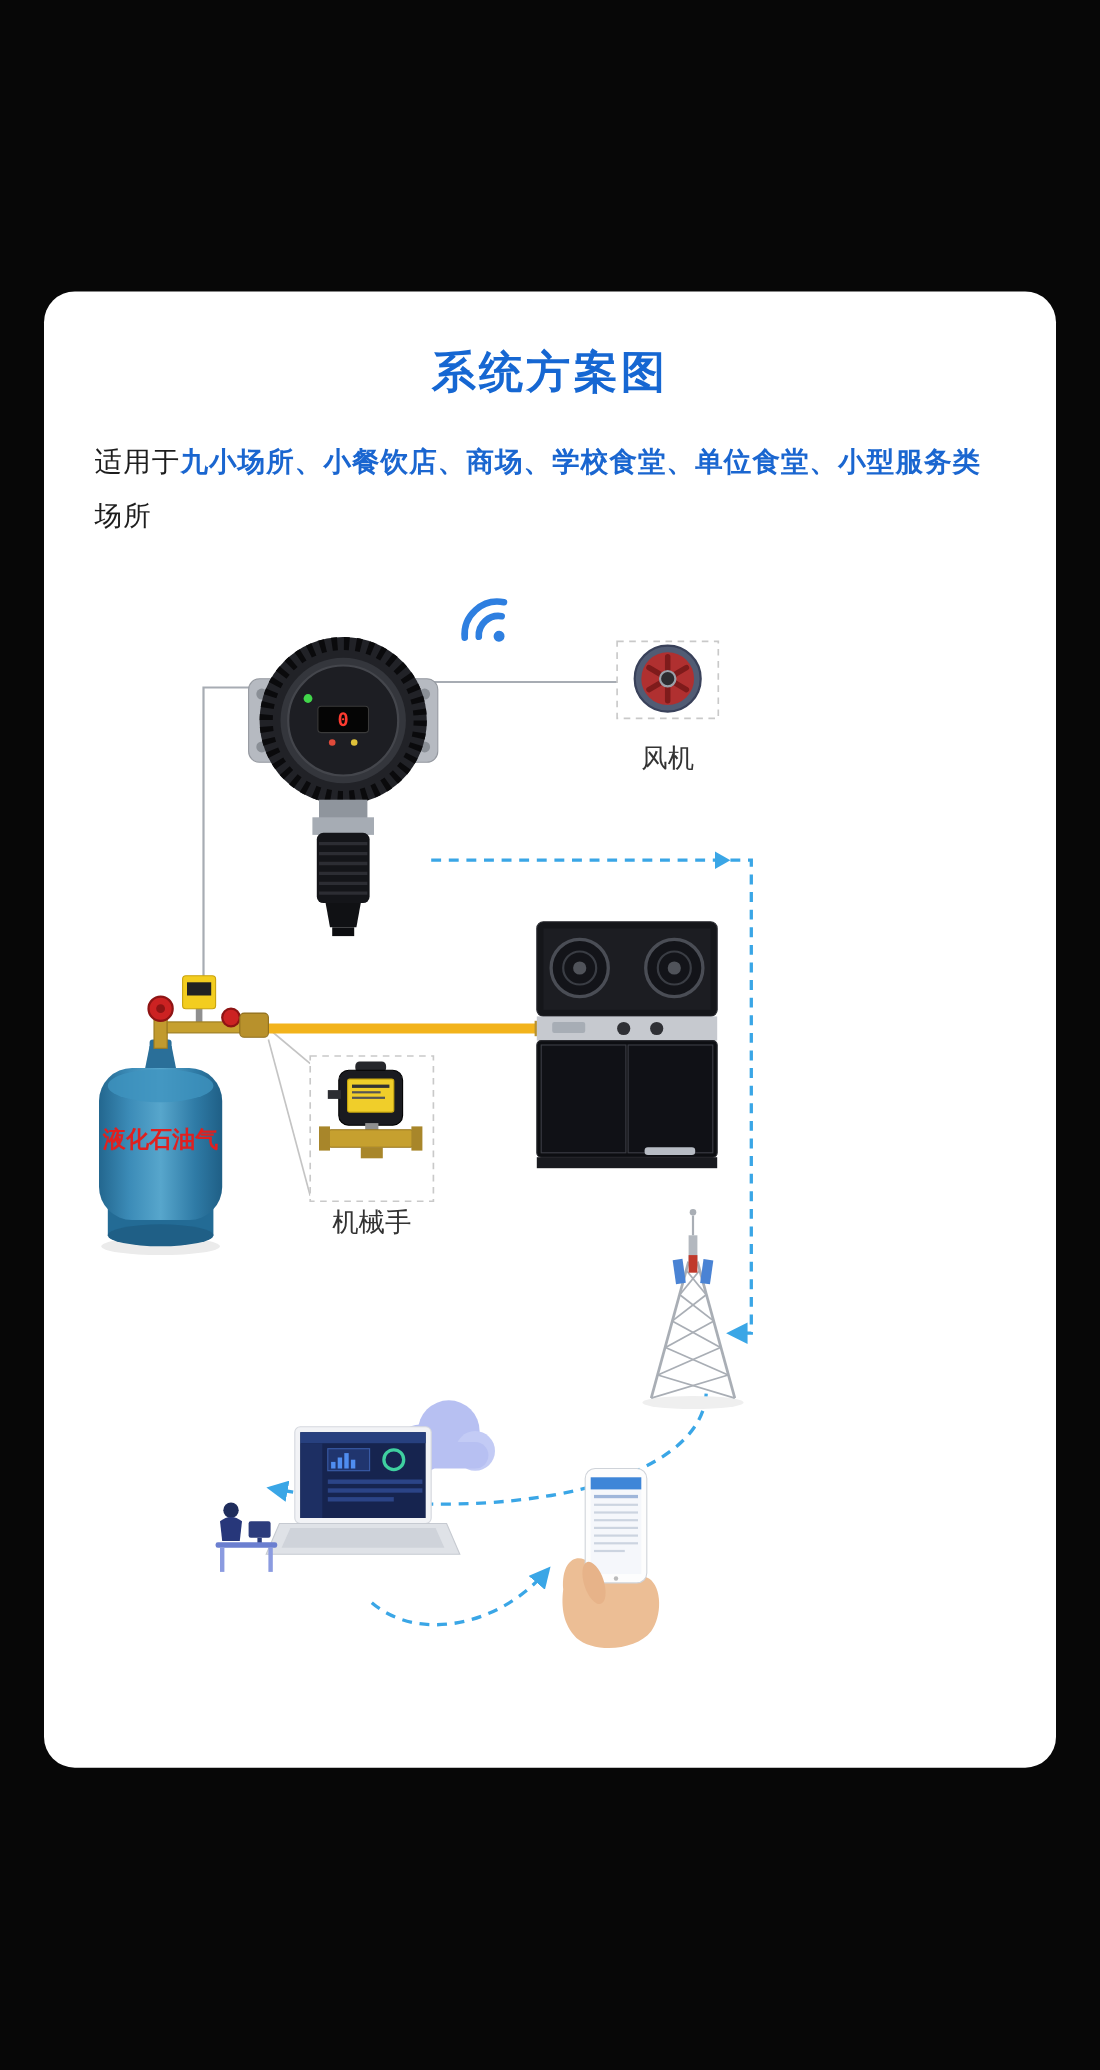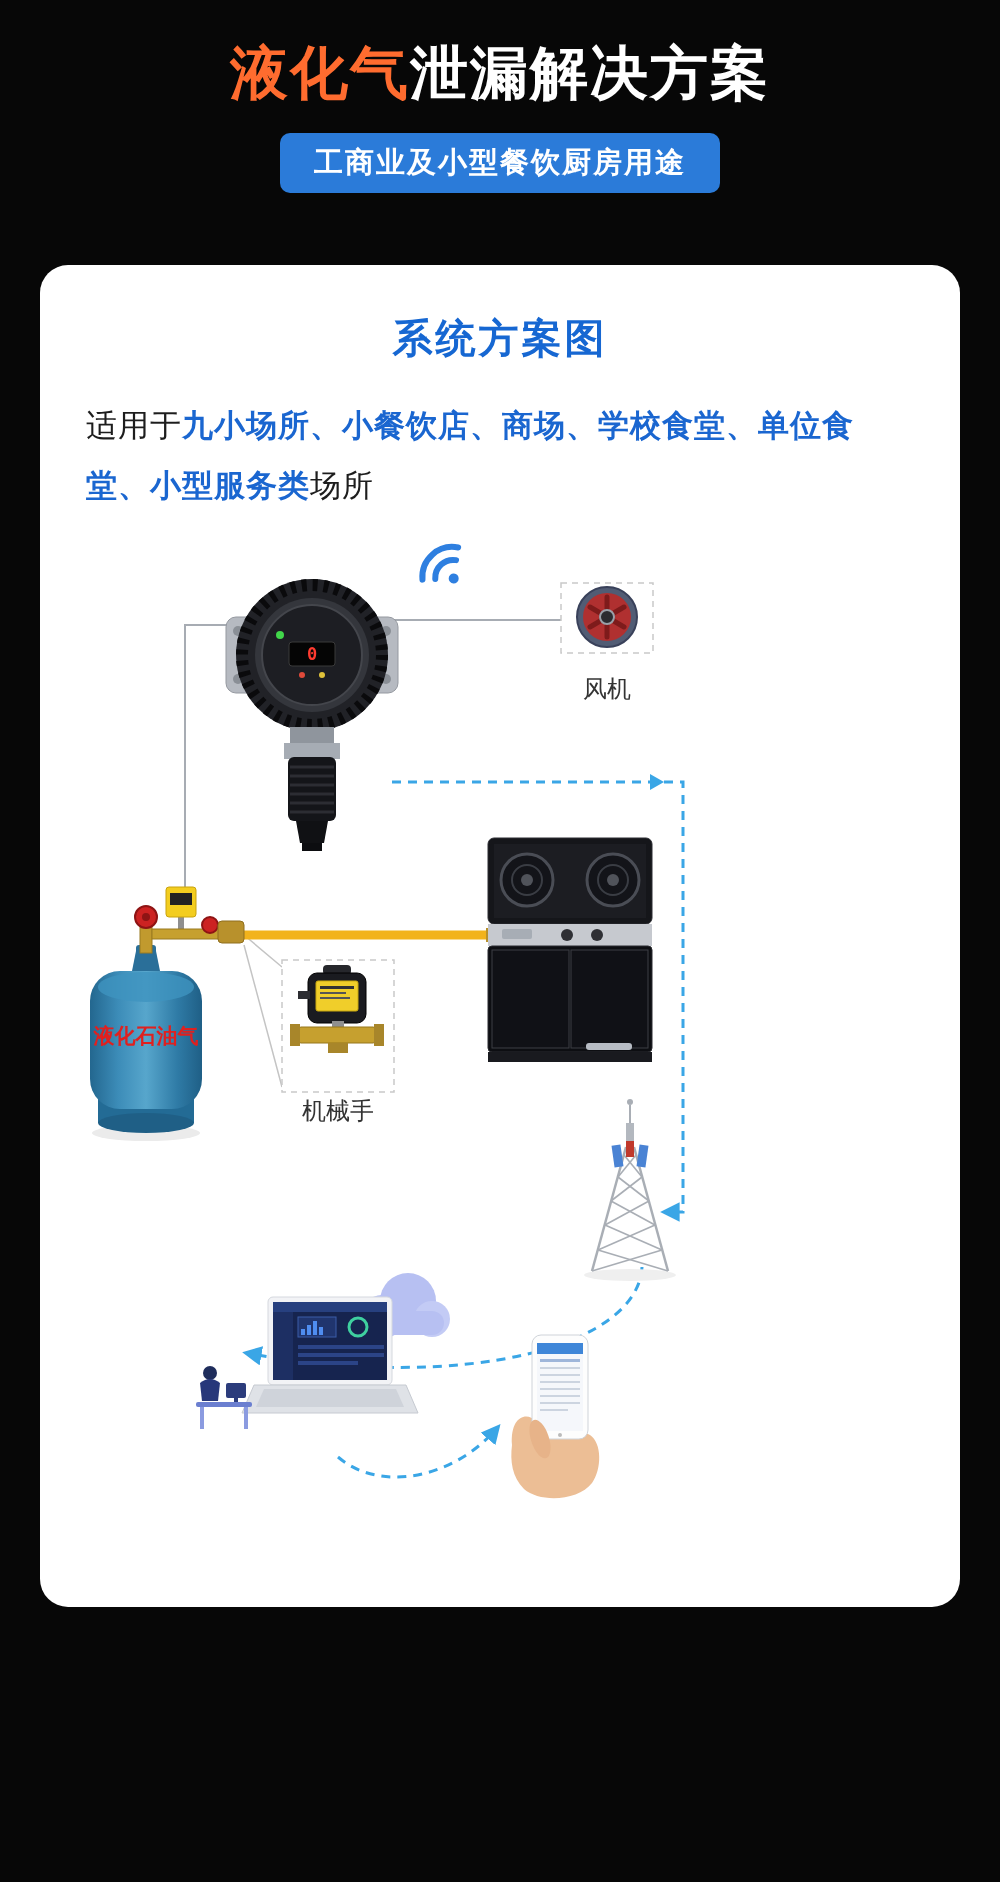--- a/index.html
+++ b/index.html
@@ -8,38 +8,34 @@
   .header{padding-top:40px;text-align:center;}
   .title{margin:0;font-size:58px;font-weight:bold;letter-spacing:2px;line-height:1.15;}
   .title .hl{color:#ff6c2f;}
   .title .rest{color:#ffffff;}
   .pill{margin:26px auto 0;width:fit-content;background:#2b7bd9;color:#fff;
         font-size:29px;font-weight:bold;padding:10px 34px;border-radius:10px;letter-spacing:2px;}
   .card{position:absolute;left:40px;top:265px;width:920px;height:1342px;background:#ffffff;
         border-radius:28px;}
   .card-title{margin:0;padding-top:46px;text-align:center;font-size:40px;font-weight:bold;
         color:#1667d2;letter-spacing:3px;}
-  .card-desc{margin:30px 46px 0;font-size:31px;line-height:1.95;color:#1d1d1d;letter-spacing:1px;}
+  .card-desc{margin:30px 46px 0;font-size:25px;line-height:1.95;color:#1d1d1d;letter-spacing:1px;}
   .card-desc .blue{color:#1a66d0;font-weight:bold;}
   .diagram{position:absolute;left:0;top:240px;}
   .lbl{font-size:24px;fill:#333;text-anchor:middle;font-family:"Liberation Sans","DejaVu Sans",sans-serif;}
   .cyl-lbl{font-size:21px;fill:#e0201f;font-weight:bold;text-anchor:middle;
         font-family:"Liberation Sans","DejaVu Sans",sans-serif;}
   .disp{font-size:17px;fill:#ff3b30;font-weight:bold;text-anchor:middle;
         font-family:"DejaVu Sans Mono",monospace;}
 </style>
 </head>
 <body>
 
 <div class="page">
 
-  <div class="header">
-    <h1 class="title"><span class="hl">液化气</span><span class="rest">泄漏解决方案</span></h1>
-    <div class="pill">工商业及小型餐饮厨房用途</div>
-  </div>
 
   <div class="card">
     <h2 class="card-title">系统方案图</h2>
     <p class="card-desc"><span>适用于</span><span class="blue">九小场所、小餐饮店、商场、学校食堂、单位食堂、小型服务类</span><span>场所</span></p>
 
     <svg class="diagram" width="920" height="1357" viewBox="0 0 920 1357">
       <defs>
         <marker id="arr" viewBox="0 0 10 10" refX="8" refY="5" markerWidth="6.5" markerHeight="6.5" orient="auto-start-reverse">
           <path d="M0,0 L10,5 L0,10 z" fill="#3aa6e6"></path>
         </marker>

